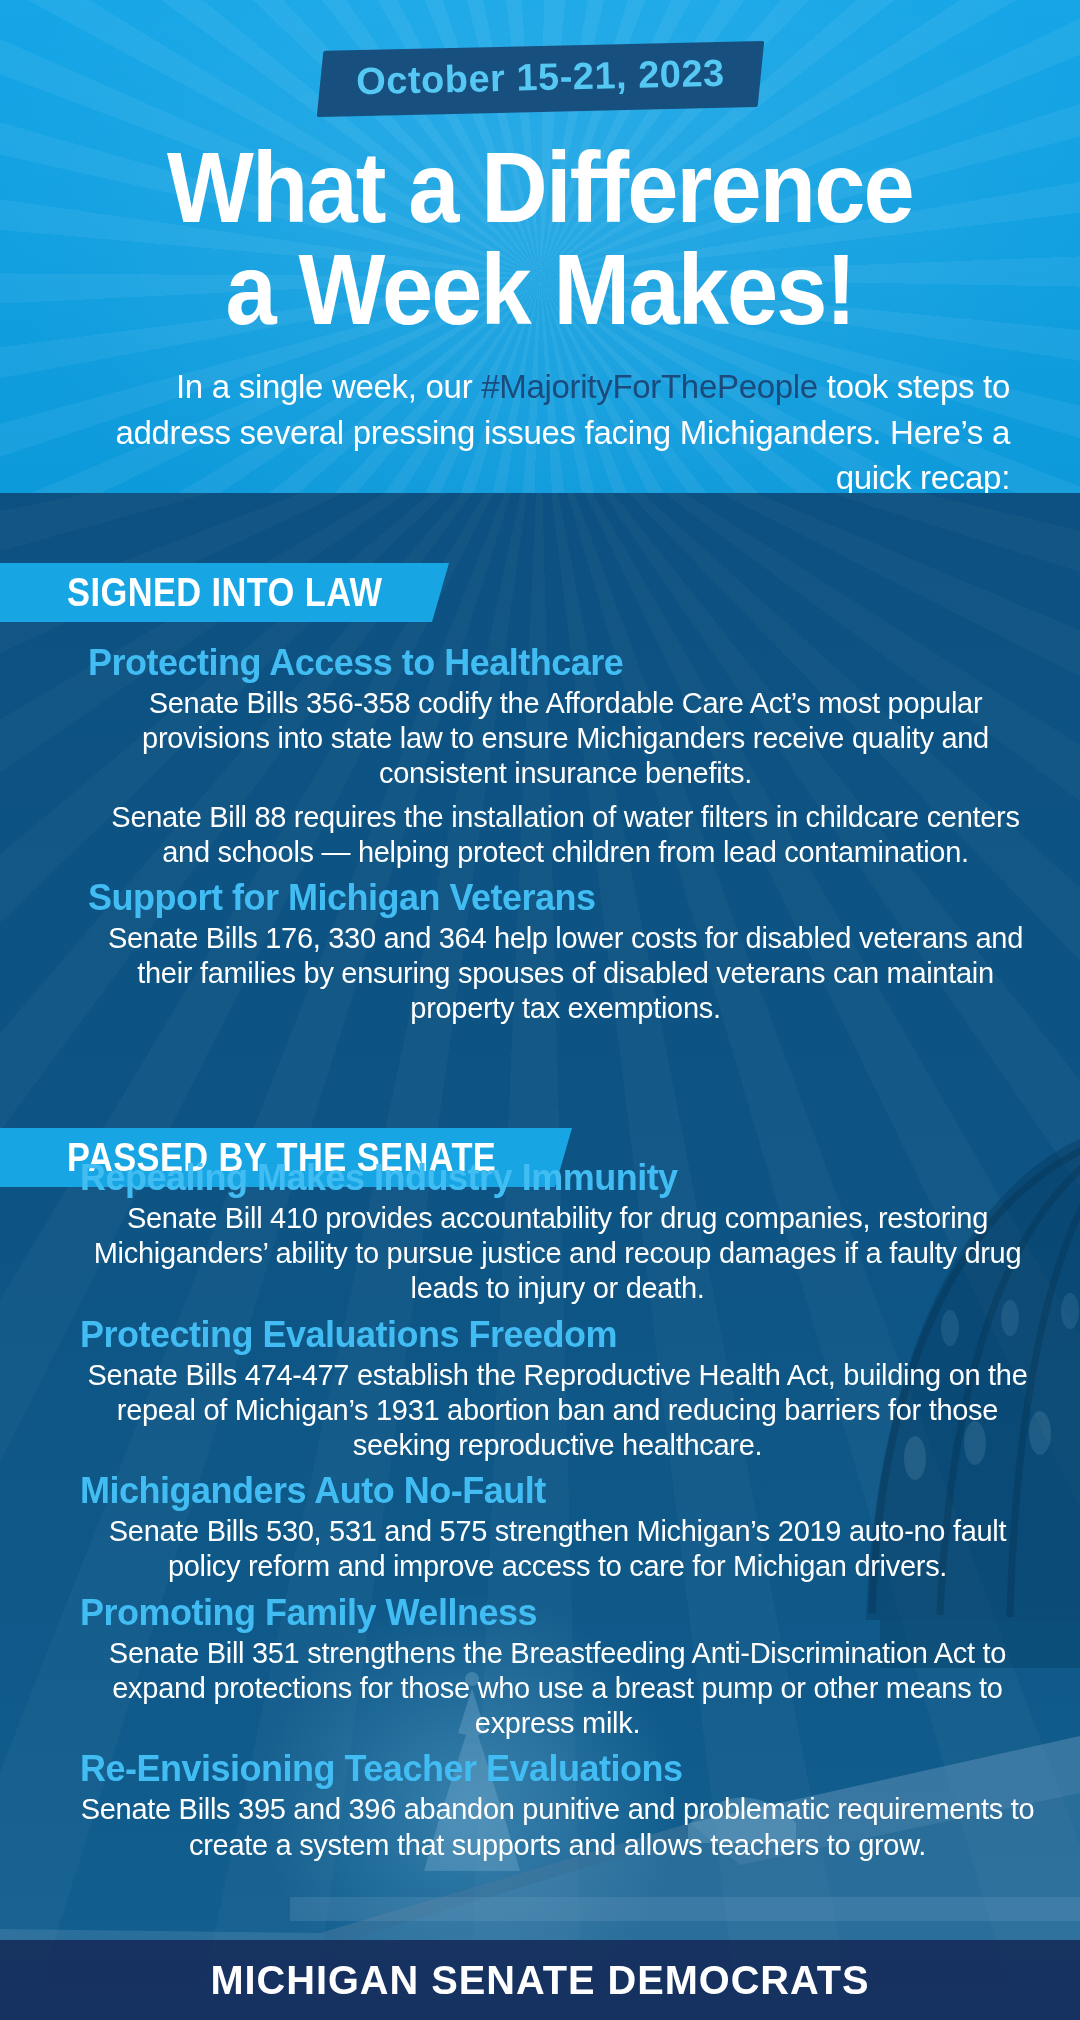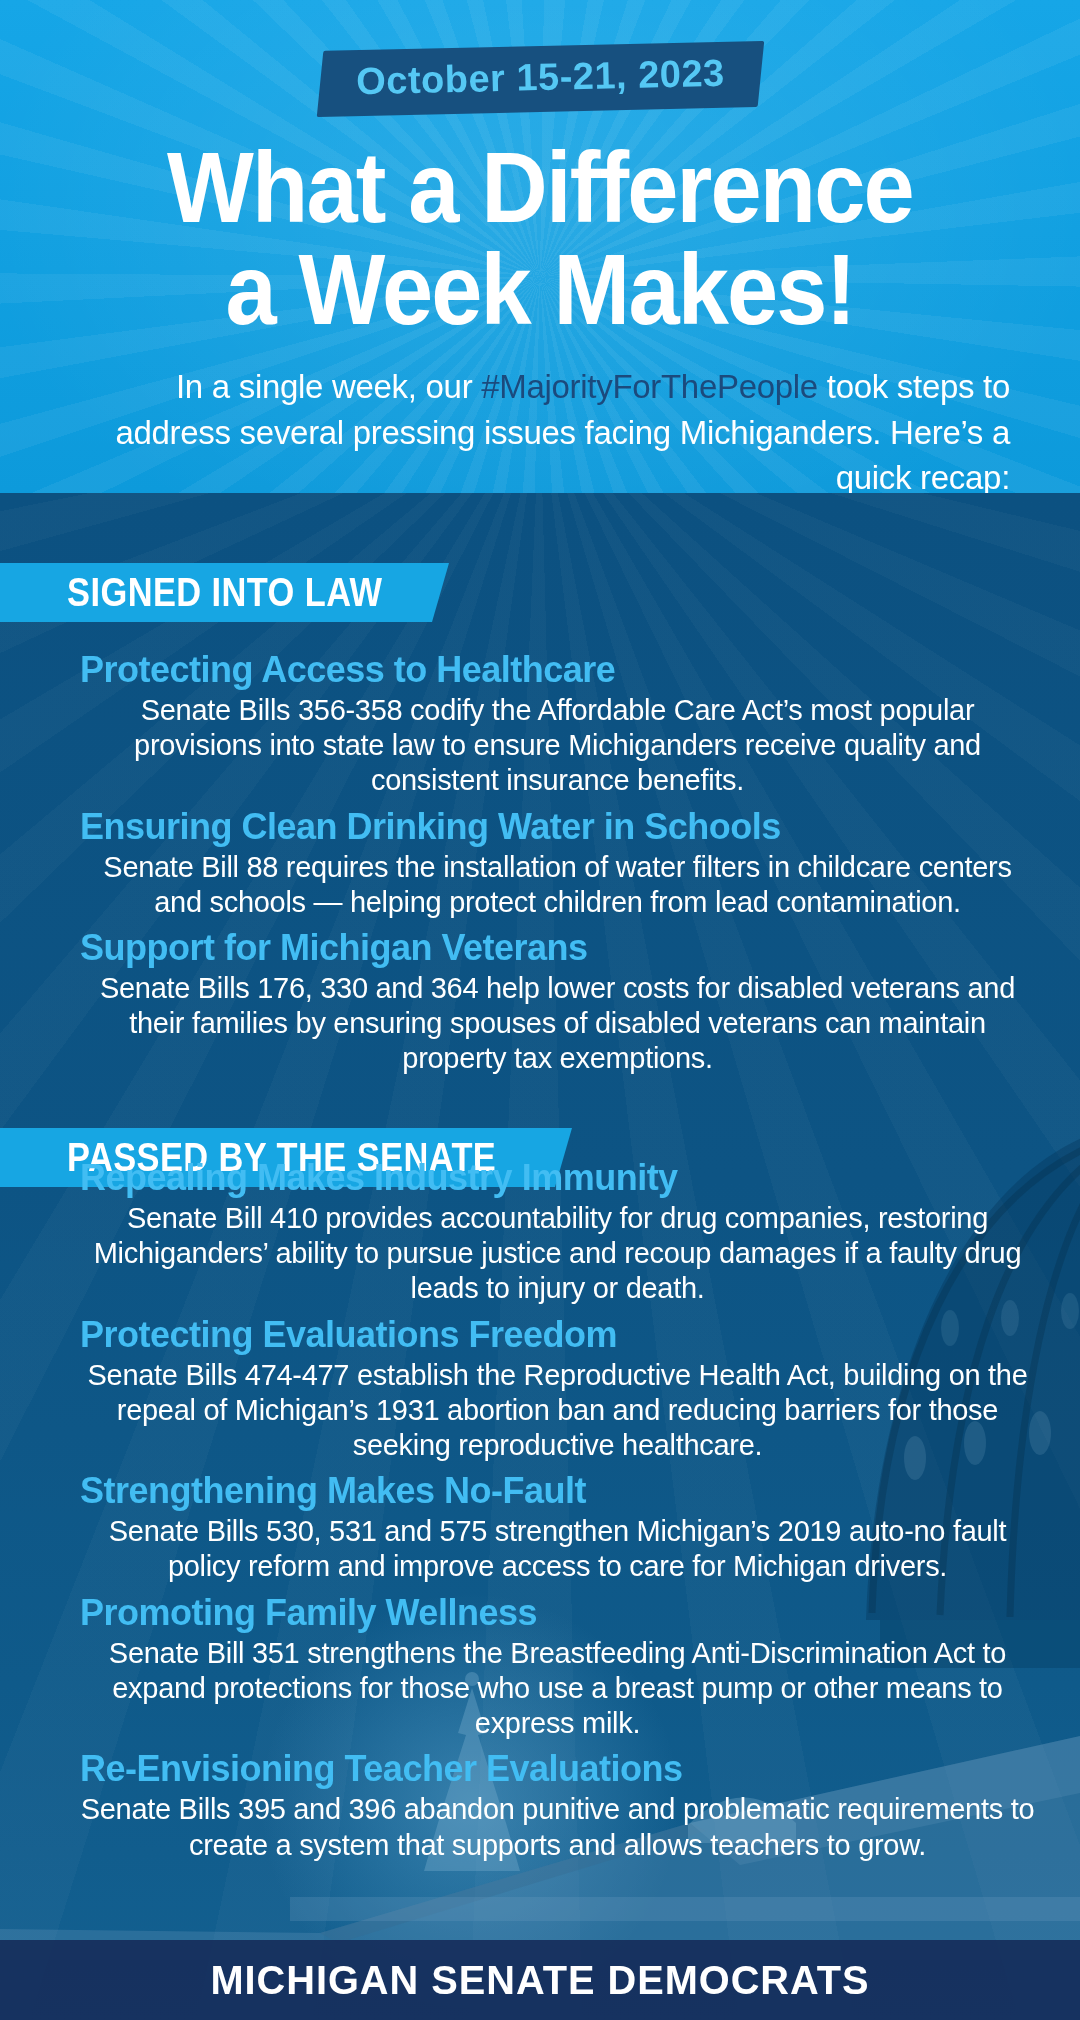--- a/index.html
+++ b/index.html
@@ -56,21 +56,21 @@
     clip-path:polygon(0 0,100% 0,calc(100% - 17px) 100%,0 100%);
   }
   .banner span{
     display:inline-block;padding-left:78px;line-height:59px;white-space:nowrap;
     color:#ffffff;font-size:40px;font-weight:700;letter-spacing:0.5px;
     transform:scaleX(0.86);transform-origin:0 50%;
   }
   .banner-signed{top:70px;width:449px;}
   .banner-passed{top:611px;width:572px;margin-top:24px;}
   .group{position:absolute;left:80px;width:955px;}
-  .group-signed{top:157px;}
+  .group-signed{top:150px;margin-left:8px;}
   .group-passed{top:665px;}
   .item{margin:0 0 8px;}
   .item h3{
     margin:0 0 3px;color:#42bdf3;font-size:36px;line-height:1.12;
     font-weight:700;letter-spacing:-0.5px;
   }
   .item p{
     margin:0;color:#ffffff;font-size:29px;line-height:1.21;
     font-weight:400;letter-spacing:-0.3px;max-width:955px;text-align:center;
   }
@@ -139,21 +139,20 @@
 
     <div class="banner banner-signed">
       <span>SIGNED INTO LAW</span>
     </div>
     <section class="group group-signed">
       <article class="item">
         <h3>Protecting Access to Healthcare</h3>
         <p>Senate Bills 356-358 codify the Affordable Care Act’s most popular provisions into state law to ensure Michiganders receive quality and consistent insurance benefits.</p>
       </article>
       <article class="item">
-        <h3>Ensuring Clean Drinking Water in Schools</h3>
         <p>Senate Bill 88 requires the installation of water filters in childcare centers and schools — helping protect children from lead contamination.</p>
       </article>
       <article class="item">
         <h3>Support for Michigan Veterans</h3>
         <p>Senate Bills 176, 330 and 364 help lower costs for disabled veterans and their families by ensuring spouses of disabled veterans can maintain property tax exemptions.</p>
       </article>
     </section>
 
     <div class="banner banner-passed">
       <span>PASSED BY THE SENATE</span>
@@ -161,21 +160,21 @@
     <section class="group group-passed">
       <article class="item">
         <h3>Repealing Makes Industry Immunity</h3>
         <p>Senate Bill 410 provides accountability for drug companies, restoring Michiganders’ ability to pursue justice and recoup damages if a faulty drug leads to injury or death.</p>
       </article>
       <article class="item">
         <h3>Protecting Evaluations Freedom</h3>
         <p>Senate Bills 474-477 establish the Reproductive Health Act, building on the repeal of Michigan’s 1931 abortion ban and reducing barriers for those seeking reproductive healthcare.</p>
       </article>
       <article class="item">
-        <h3>Strengthening Makes No-Fault</h3>
+        <h3>Michiganders Auto No-Fault</h3>
         <p>Senate Bills 530, 531 and 575 strengthen Michigan’s 2019 auto-no fault policy reform and improve access to care for Michigan drivers.</p>
       </article>
       <article class="item">
         <h3>Promoting Family Wellness</h3>
         <p>Senate Bill 351 strengthens the Breastfeeding Anti-Discrimination Act to expand protections for those who use a breast pump or other means to express milk.</p>
       </article>
       <article class="item">
         <h3>Re-Envisioning Teacher Evaluations</h3>
         <p>Senate Bills 395 and 396 abandon punitive and problematic requirements to create a system that supports and allows teachers to grow.</p>
       </article>

